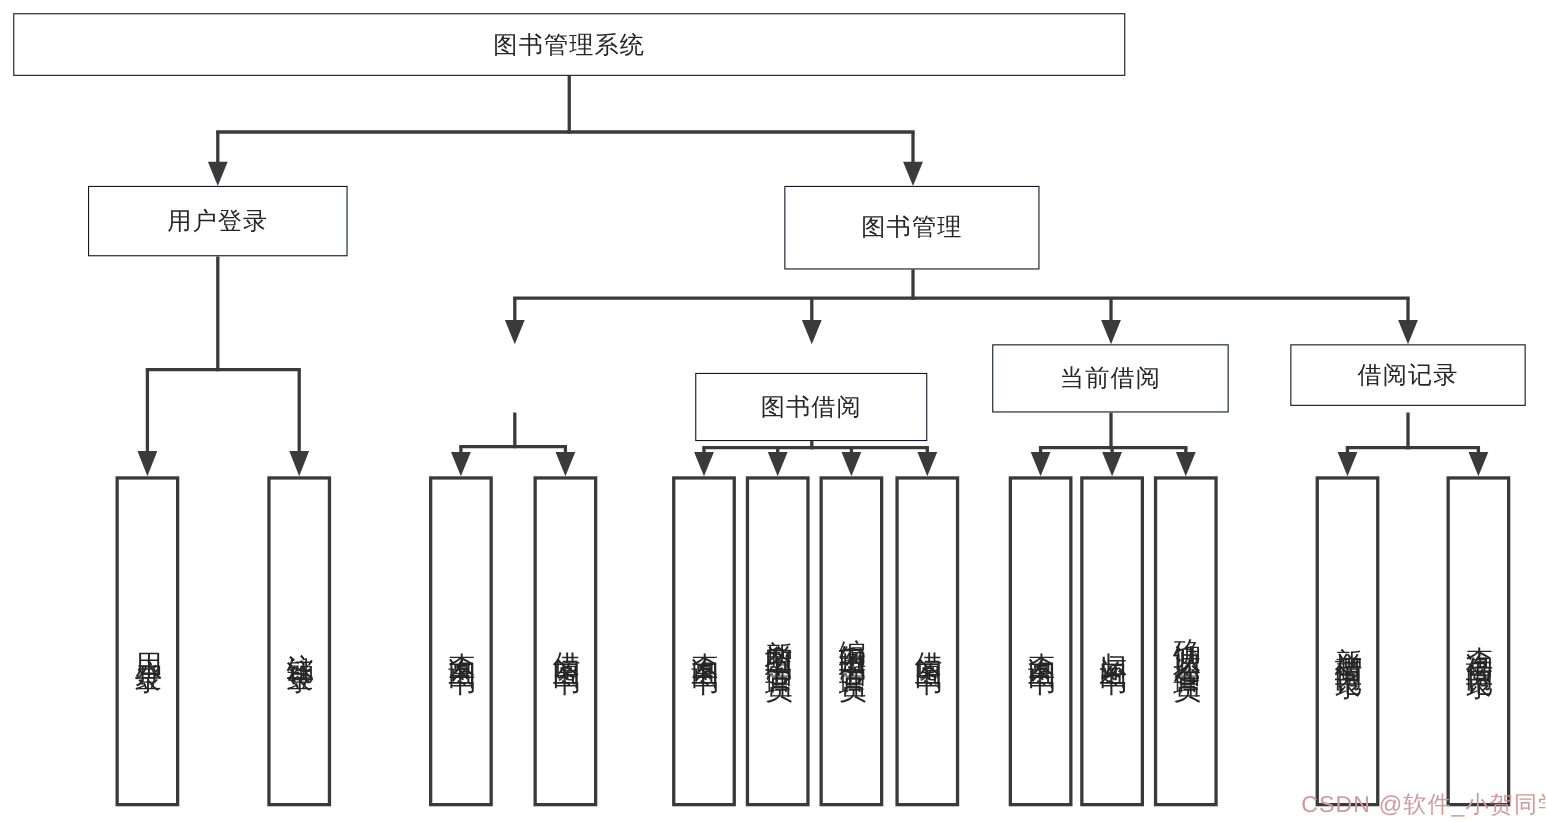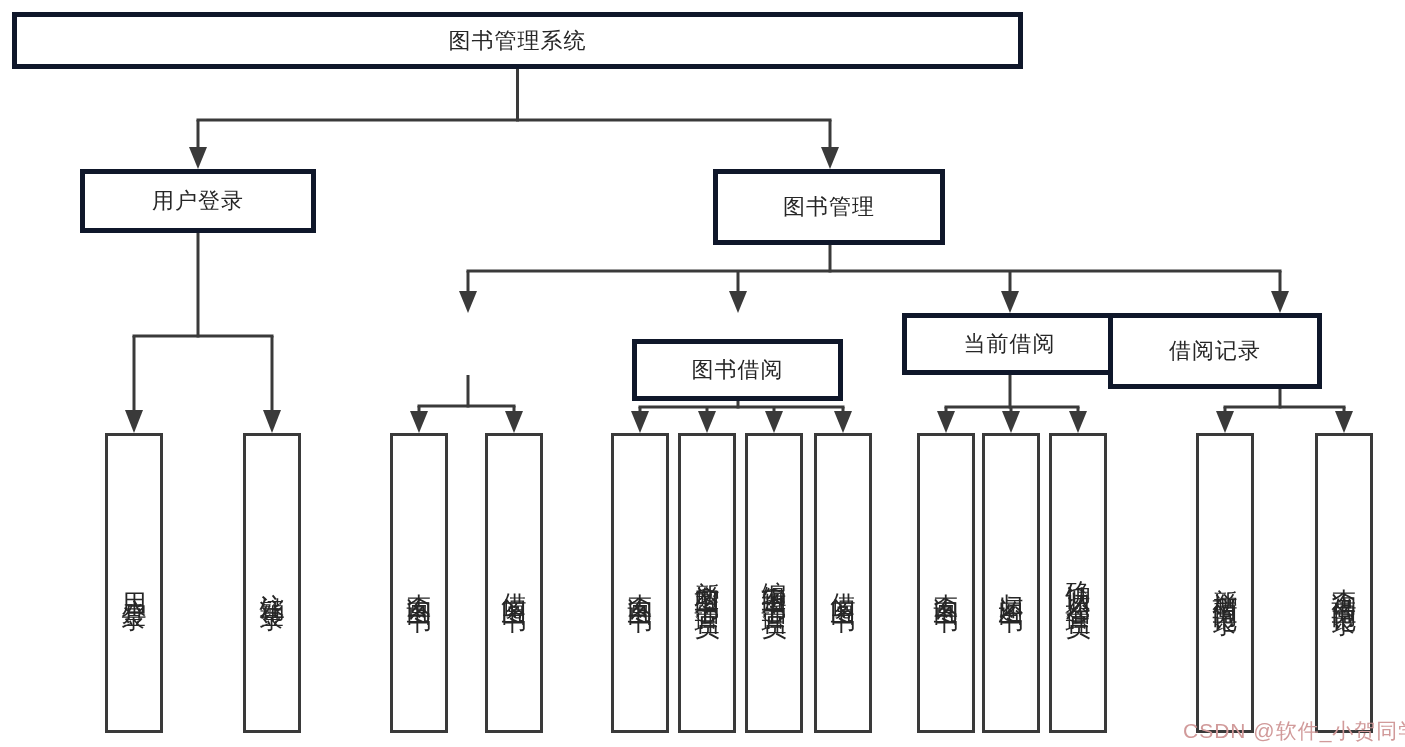--- a/index.html
+++ b/index.html
@@ -1,21 +1,21 @@
 <!DOCTYPE html>
 <html><head>
 <meta charset="utf-8">
 <style>
   html,body{margin:0;padding:0;background:#ffffff;}
   .stage{
     position:relative;width:1405px;height:747px;background:#ffffff;
     font-family:"Liberation Sans",sans-serif;color:#262626;overflow:hidden;
   }
   .node{
-    position:absolute;background:#ffffff;border:5px solid #0f172a;
+    position:absolute;background:#ffffff;border:1px solid #0f172a;
     display:flex;align-items:center;justify-content:center;
     font-size:22px;letter-spacing:1px;box-sizing:border-box;z-index:2;
   }
   .leaf{
     position:absolute;background:#ffffff;border:3px solid #3a3a3a;
     width:58px;height:300px;top:433px;
     display:flex;align-items:center;justify-content:center;
     box-sizing:border-box;z-index:2;
   }
   .vtext{
@@ -121,21 +121,21 @@
   <div class="node" style="left:713px;top:169px;width:232px;height:76px;">
     <span>图书管理</span>
   </div>
 
   <div class="node" style="left:632px;top:313px;width:211px;height:62px;margin-top:26px;">
     <span>图书借阅</span>
   </div>
   <div class="node" style="left:902px;top:313px;width:215px;height:62px;">
     <span>当前借阅</span>
   </div>
-  <div class="node" style="left:1108px;top:313px;width:214px;height:76px;">
+  <div class="node" style="left:1173px;top:313px;width:214px;height:56px;">
     <span>借阅记录</span>
   </div>
 
   <div class="leaf" style="left:105px;">
     <span class="vtext">用户登录</span>
   </div>
   <div class="leaf" style="left:243px;">
     <span class="vtext">注销登录</span>
   </div>
 

